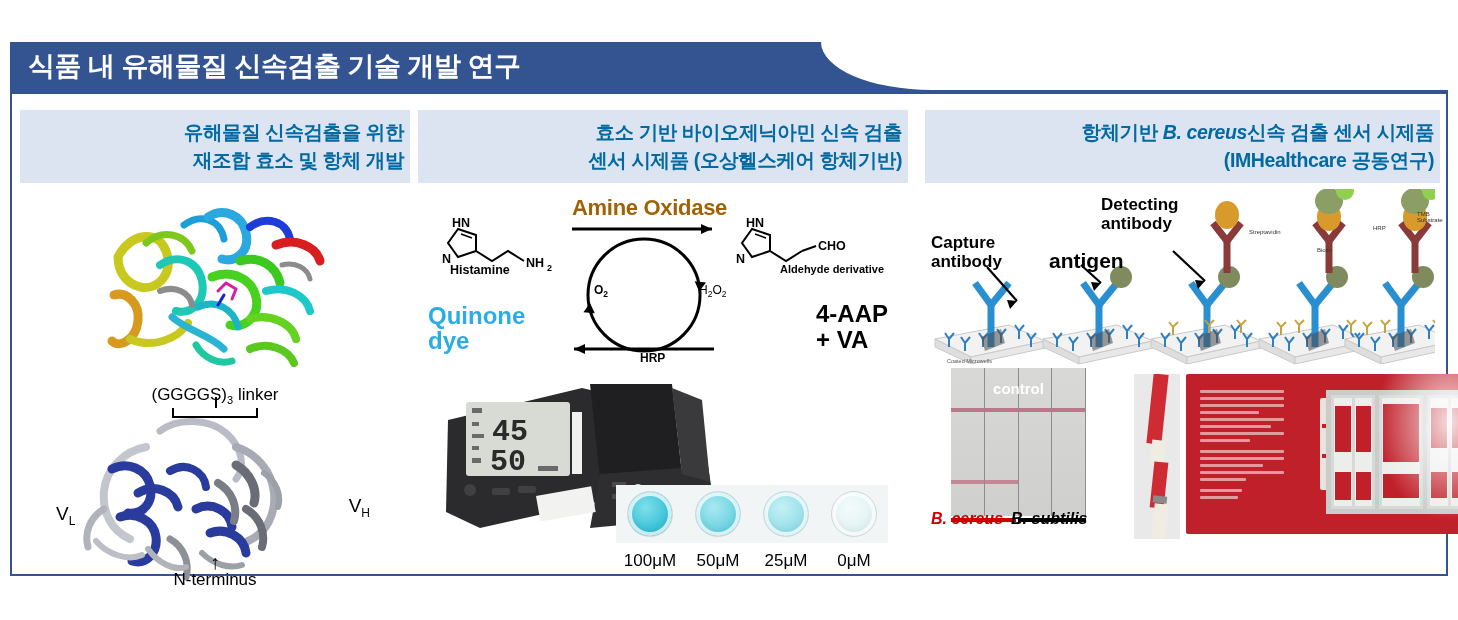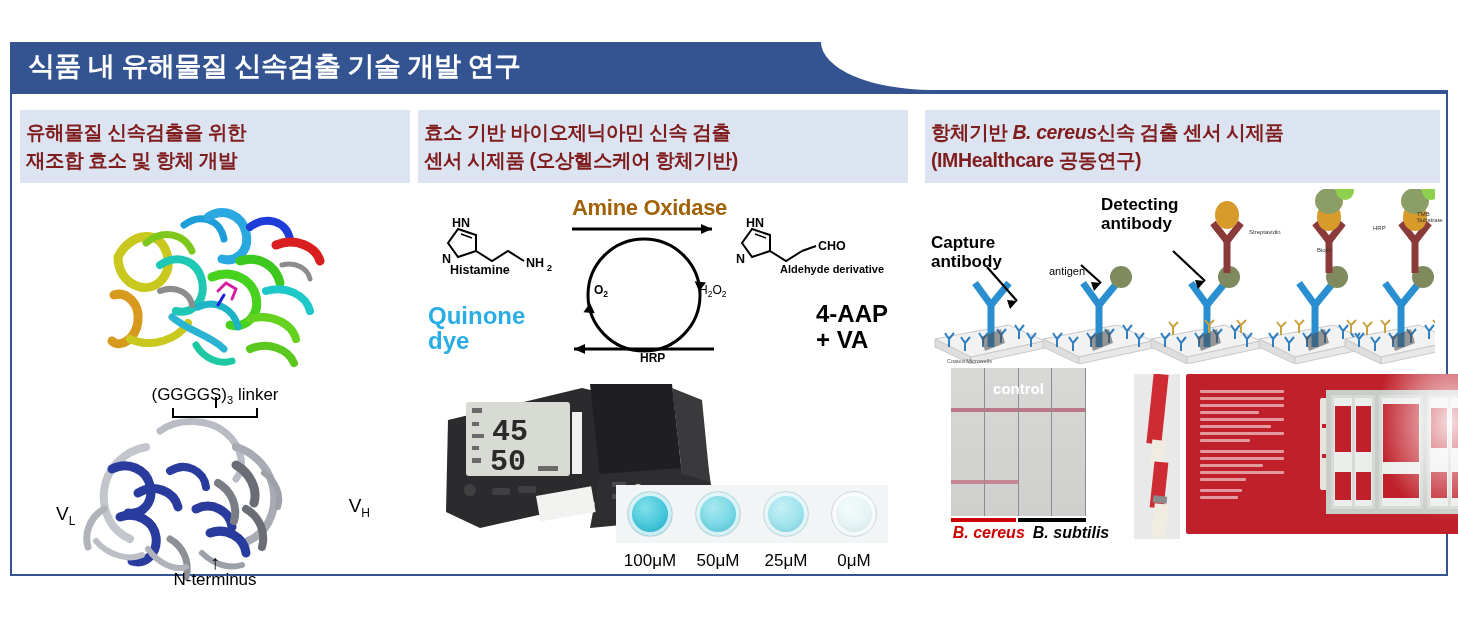--- a/index.html
+++ b/index.html
@@ -37,21 +37,21 @@
     border:2px solid #335490; border-top:none; background:transparent;
   }
 
   
   .col{ position:absolute; top:110px; }
   .col-1{ left:20px;  width:390px; }
   .col-2{ left:418px; width:490px; }
   .col-3{ left:925px; width:515px; }
 
   .hdr{
-    background:#dce3f1; color:#7f1d1d; text-align:left;
+    background:#dce3f1; color:#0369a1; text-align:right;
     font-size:19.5px; font-weight:bold; line-height:1.45;
     padding:8px 6px; letter-spacing:-0.4px;
   }
   .hdr .ital{ font-style:italic; }
 
   
   .body{ position:relative; }
 
   
   .ribbon-wrap{ position:relative; width:230px; height:180px; margin:16px auto 0; }
@@ -119,21 +119,21 @@
   }
   .well-labels{
     position:absolute; right:0; bottom:2px; width:272px; display:flex;
   }
   .well-labels span{ flex:1; text-align:center; font-size:17px; }
 
   
   .elisa{ position:relative; width:510px; height:175px; margin:6px 0 0 0; }
   .cap-lbl{ position:absolute; left:6px;  top:44px;  font-size:17px; font-weight:bold; line-height:1.12; }
   .det-lbl{ position:absolute; left:176px; top:6px;  font-size:17px; font-weight:bold; line-height:1.12; }
-  .ant-lbl{ position:absolute; left:124px; top:60px; font-size:11px; font-weight:normal;margin-top:16px; }
+  .ant-lbl{ position:absolute; left:124px; top:60px; font-size:21px; font-weight:bold; }
   .tiny{ position:absolute; font-size:6px; color:#333; }
   .microwell-lbl{ position:absolute; left:22px; bottom:0; font-size:5.5px; color:#555; }
 
   .bottom3{ position:relative; width:510px; height:190px; margin-top:4px; display:flex; }
   .strip-block{ position:relative; width:205px; }
   .strip-img{
     position:relative; width:135px; height:148px; margin-left:26px;
     background:linear-gradient(#d8d8d6,#cfcfcd);
     display:flex;
   }
@@ -147,21 +147,21 @@
     position:absolute; left:0; top:112px; width:100%; height:4px;
     background:#bf6d80; opacity:.75;
   }
   .control-txt{
     position:absolute; left:50%; transform:translateX(-50%); top:12px;
     color:#fff; font-size:15px; font-weight:bold; z-index:3;
   }
   .underbars{ position:absolute; left:26px; top:150px; width:135px; display:flex; }
   .ub-red{ width:66px; height:4px; background:#cc0000; }
   .ub-blk{ width:69px; height:4px; background:#000; margin-left:2px; }
-  .spnames{ position:absolute; left:6px; top:156px; width:200px; font-size:16px; font-weight:bold; font-style:italic;text-align:center; }
+  .spnames{ position:absolute; left:6px; top:142px; width:200px; font-size:16px; font-weight:bold; font-style:italic; }
   .spnames .r{ color:#cc0000; }
   .spnames .k{ color:#000; margin-left:8px; }
 
   .kit-block{ position:relative; flex:1; }
   .strip-photo{
     position:absolute; left:4px; top:6px; width:46px; height:165px;
     background:#e9e9e9;
   }
   .kitcard{
     position:absolute; left:56px; top:6px; width:300px; height:160px;

